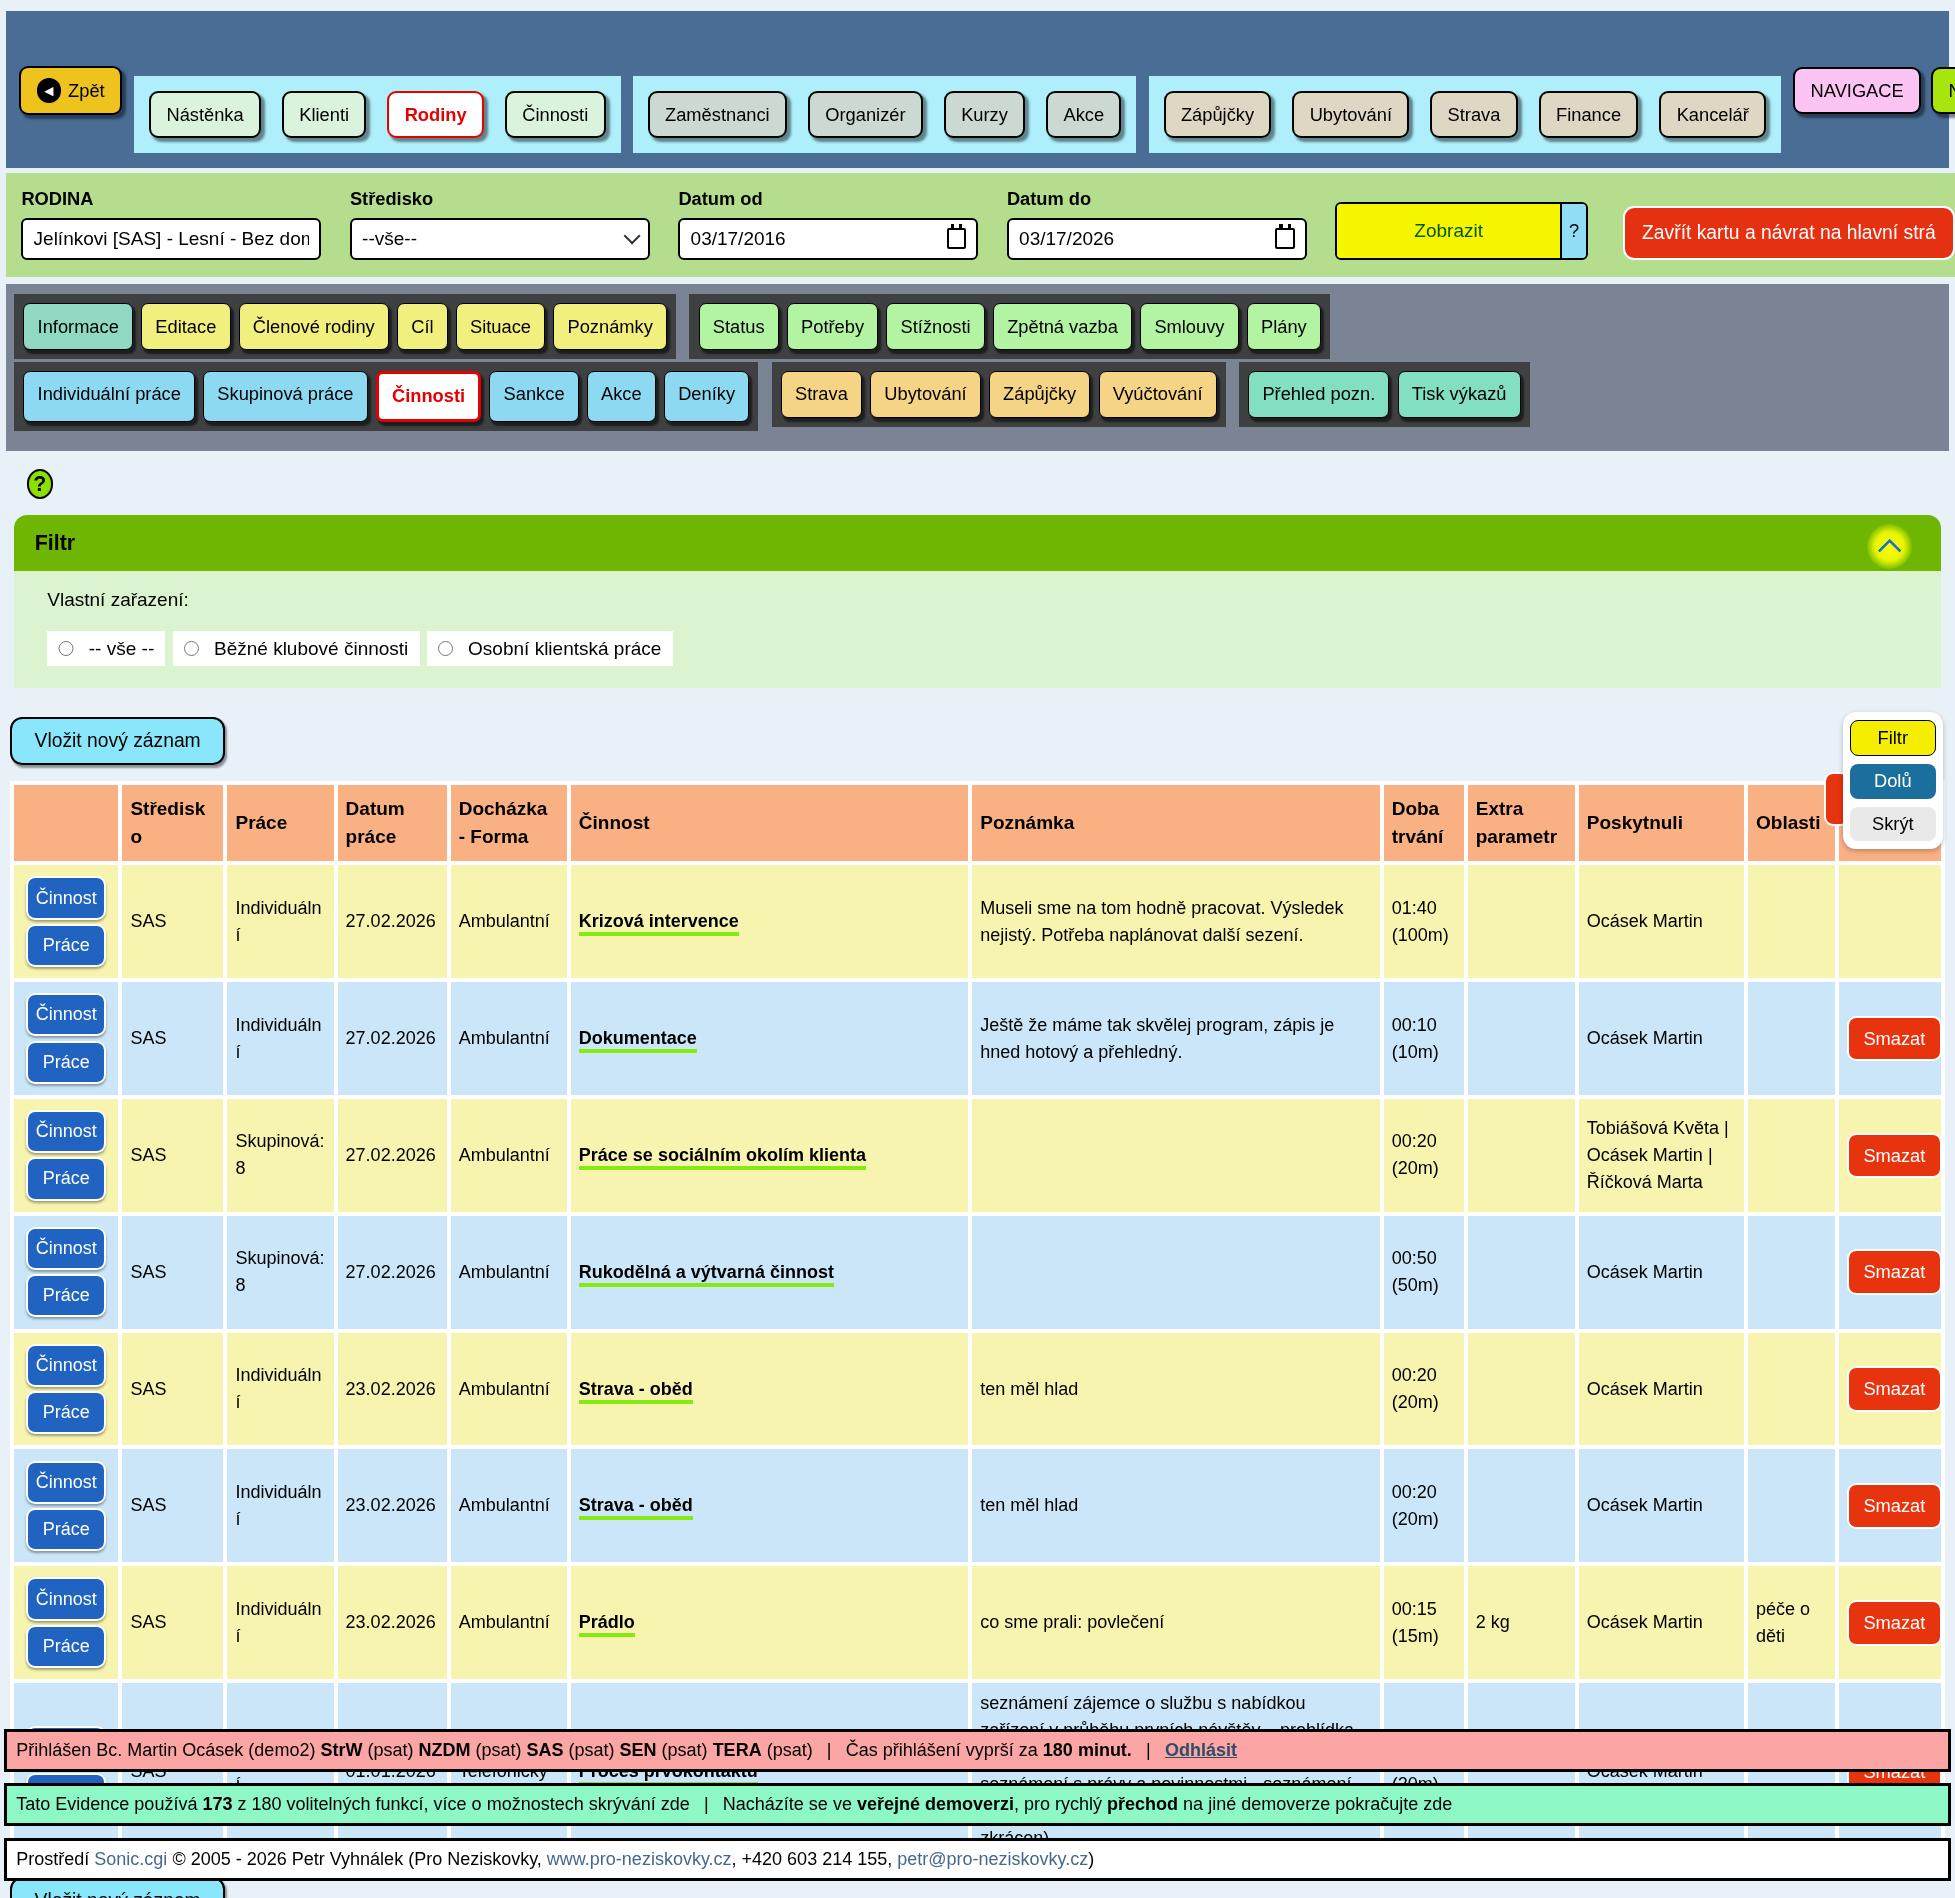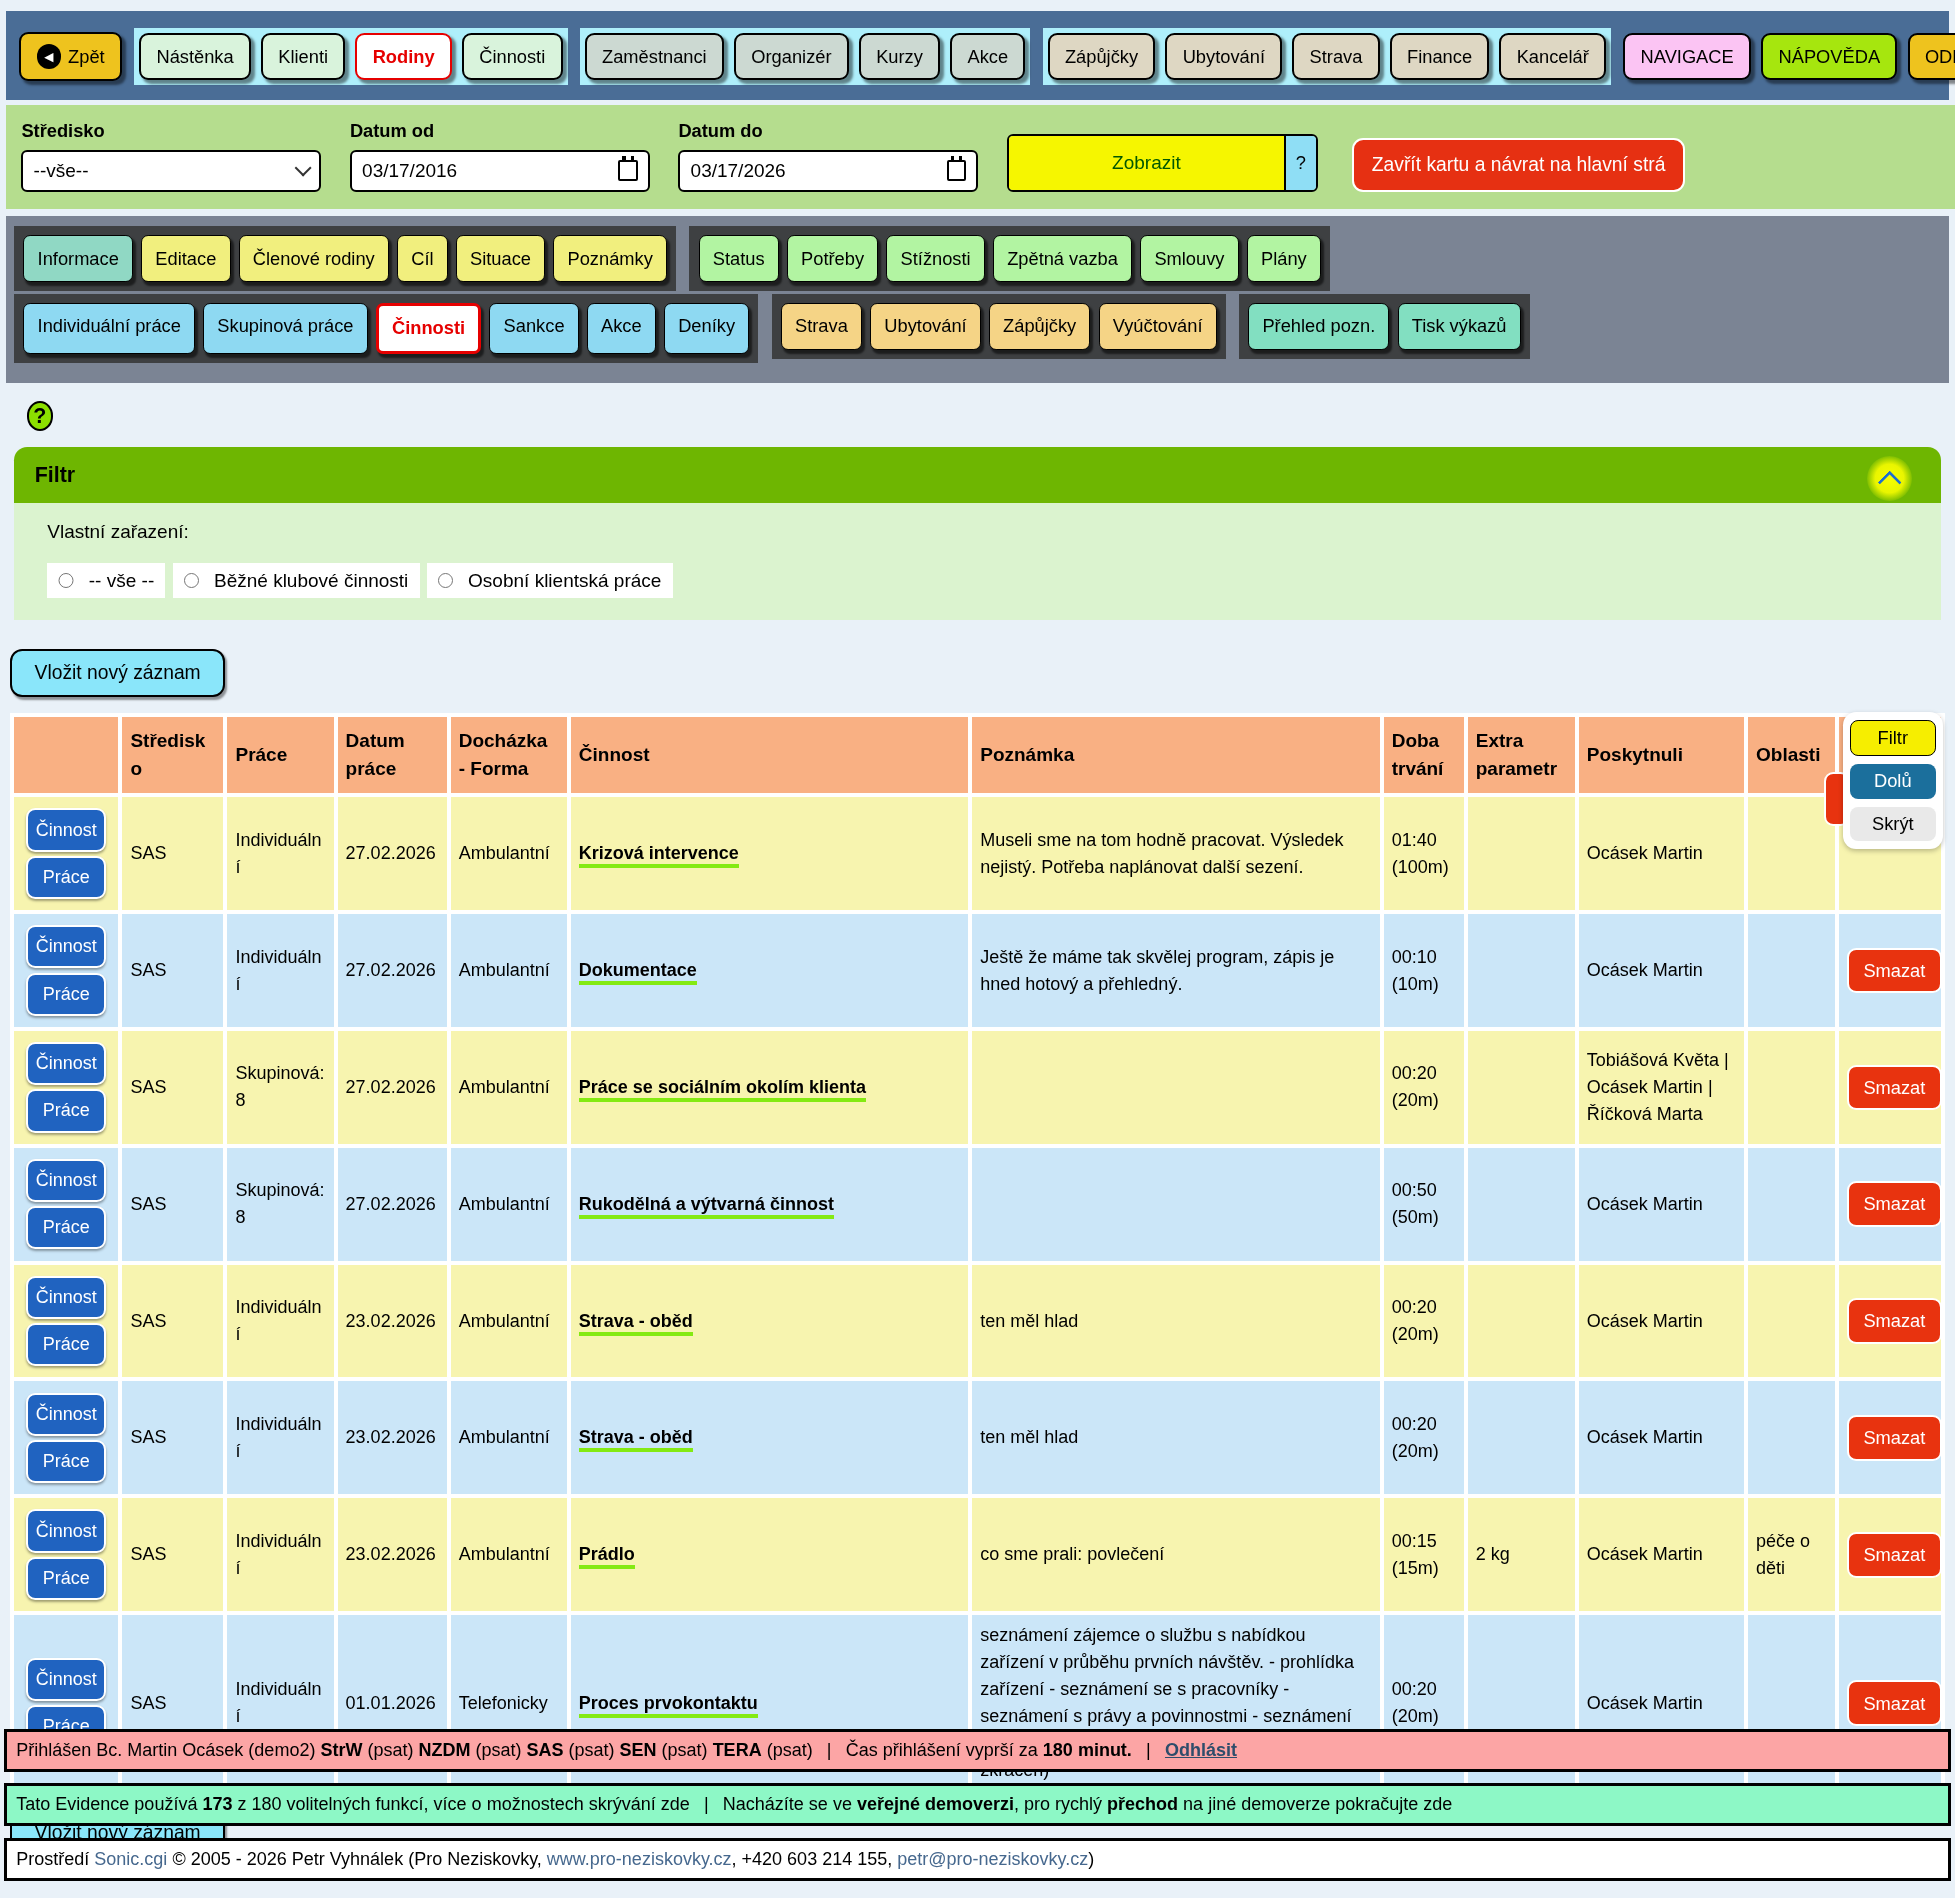--- a/index.html
+++ b/index.html
@@ -8,21 +8,21 @@
   #page { position:relative; width:1955px; height:1898px; background:#e9f1f8; overflow:hidden; }
 
   
   .navbar { margin:11.2px 6.1px 0 6.1px; background:#4a6d96; padding:17.3px 13.2px 15.3px 13.2px; }
   .navrow { display:flex; align-items:center; gap:12.2px; }
   .navrow + .navrow { margin-top:13.2px; }
   .btn { display:inline-flex; align-items:center; justify-content:center; gap:7.1px;
          border:2px solid #000; border-radius:9.2px; padding:10.2px 15.3px; font-size:18.3px;
          background:#fff; color:#000; cursor:pointer; white-space:nowrap;
          box-shadow:3.1px 3.6px 2.5px rgba(0,0,0,.45); }
-  .btn-group { background:#aeeffb; padding:5px; display:inline-flex; gap:10px; }
+  .btn-group { background:#aeeffb; padding:15px; display:inline-flex; gap:21px;margin-top:48px; }
   .b-back { background:#eec31e; font-weight:normal; }
   .backicon { width:24.4px; height:24.4px; background:#000; color:#fff; border-radius:50%;
               display:inline-flex; align-items:center; justify-content:center; font-size:15.3px; }
   .b-green { background:#d9f3dc; }
   .b-active { background:#fff; color:#e60000; border-color:#e60000; border-width:2.5px; font-weight:bold; }
   .b-sage { background:#ccd9d2; }
   .b-beige { background:#ded7c3; }
   .b-pink2 { background:#fbc4f3; }
   .b-lime { background:#a6e60e; }
   .b-gold { background:#eec31e; }
@@ -169,20 +169,26 @@
         <div class="btn b-pink2">NAVIGACE</div>
         <div class="btn b-lime">NÁPOVĚDA</div>
         <div class="btn b-gold">ODHLÁSIT</div>
       </div>
     </div>
   </div>
 
   
   <div class="filterbar">
     <div class="ffield">
+      <div class="flabel">RODINA</div>
+      <div class="input-box">
+        <input type="text" value="Jelínkovi [SAS] - Lesní - Bez dom" style="">
+      </div>
+    </div>
+    <div class="ffield">
       <div class="flabel">Středisko</div>
       <div class="input-box select-box">
         <span class="sel-text">--vše--</span>
         <span class="chev-down"></span>
       </div>
     </div>
     <div class="ffield">
       <div class="flabel">Datum od</div>
       <div class="input-box" style="justify-content:space-between;">
         <input type="text" value="03/17/2016" style="">

